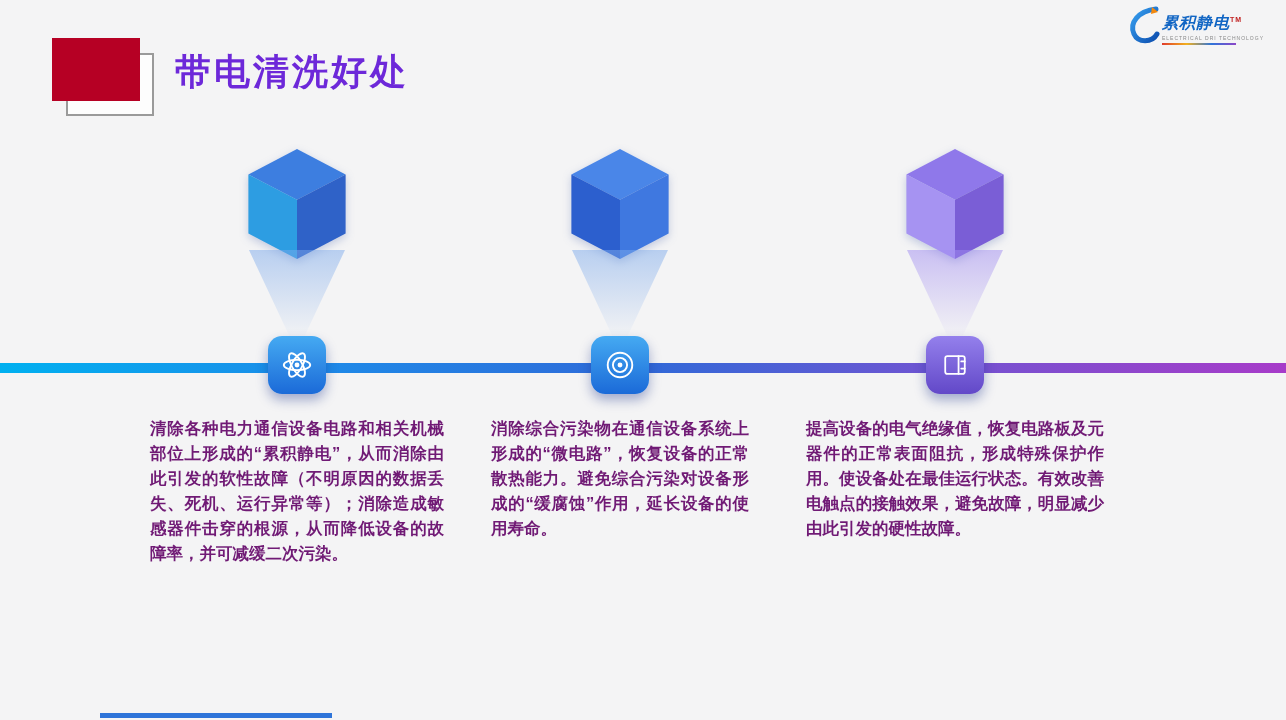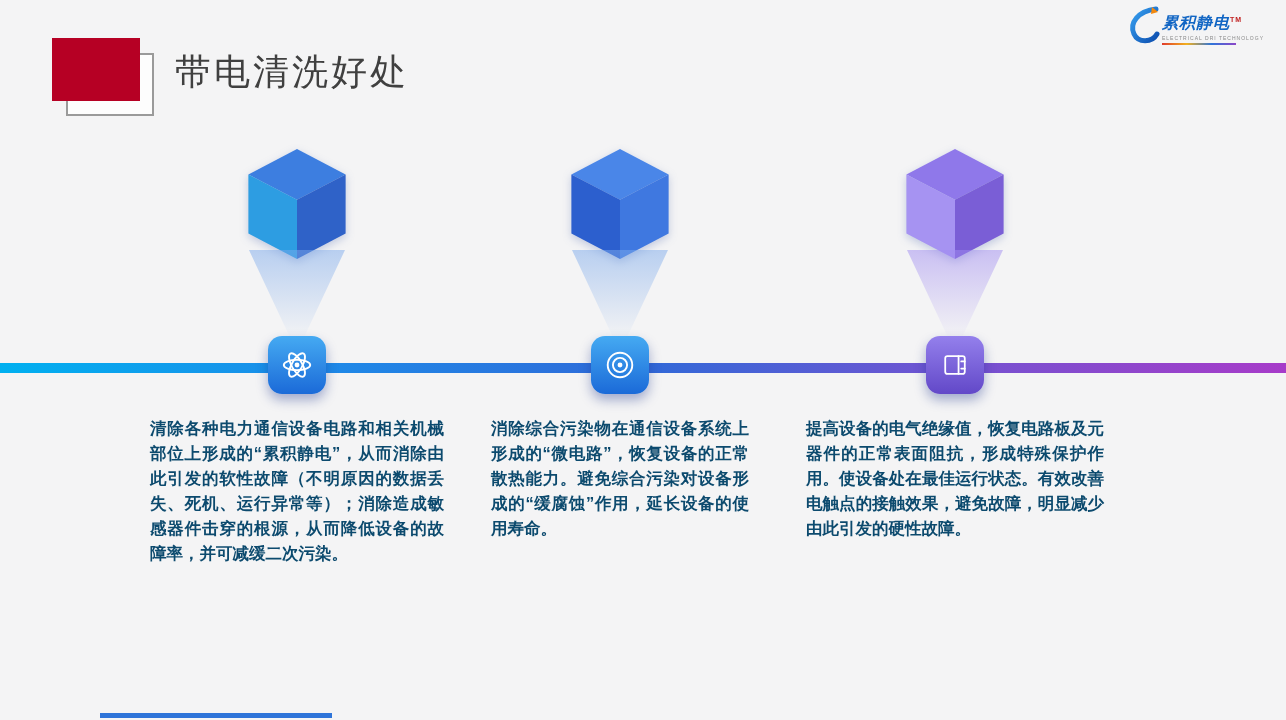--- a/index.html
+++ b/index.html
@@ -9,21 +9,21 @@
     background:#f4f4f5; overflow:hidden;
   }
 
   
   .title-block { position:absolute; left:52px; top:38px; width:110px; height:84px; }
   .sq-back  { position:absolute; left:14px; top:15px; width:88px; height:63px;
               background:#fdfdfd; border:2px solid #9a9a9a; }
   .sq-front { position:absolute; left:0; top:0; width:88px; height:63px; background:#b60024; }
   .page-title {
     position:absolute; left:175px; top:48px;
-    font-size:36px; font-weight:400; color:#404040; letter-spacing:3px;
+    font-size:36px; font-weight:700; color:#6d28d9; letter-spacing:3px;
   }
 
   
   .logo { position:absolute; right:14px; top:5px; width:150px; height:50px;
           display:flex; align-items:flex-start; }
   .logo-swoosh { flex:0 0 auto; }
   .logo-text { margin-left:-6px; padding-top:8px; }
   .brand { font-size:16px; font-weight:700; font-style:italic; color:#1266c4;
            letter-spacing:1px; white-space:nowrap; }
   .brand .tm { font-size:7px; color:#c02020; font-style:normal; vertical-align:super; }
@@ -56,21 +56,21 @@
     width:58px; height:58px; margin:-4px auto 0; border-radius:14px;
     display:flex; align-items:center; justify-content:center;
     box-shadow:0 6px 12px rgba(25,50,140,.38);
     position:relative; z-index:2;
   }
   .tile-blue   { background:linear-gradient(180deg,#45aaf2 0%,#1b6ad8 100%); }
   .tile-purple { background:linear-gradient(180deg,#9480ec 0%,#6248c8 100%); }
 
   .desc {
     margin:22px auto 0; text-align:justify; text-justify:inter-ideograph;
-    font-size:16.5px; line-height:25px; font-weight:600; color:#0c4a6e;
+    font-size:16.5px; line-height:25px; font-weight:600; color:#701a75;
   }
   .w1 { width:294px; }
   .w2 { width:258px; }
   .w3 { width:298px; }
 
   
   .bottom-strip { position:absolute; left:100px; bottom:2px; width:232px; height:5px; background:#2e74d9; }
 </style>
 </head>
 <body>

